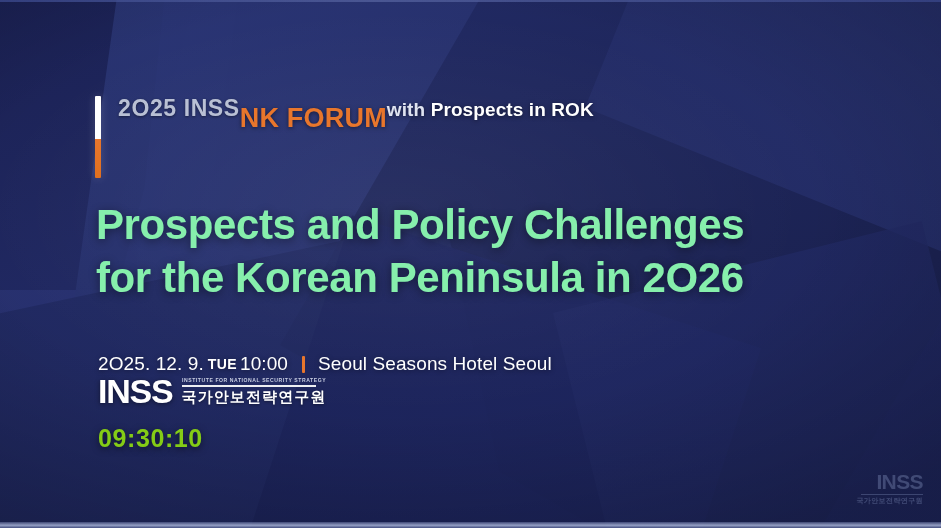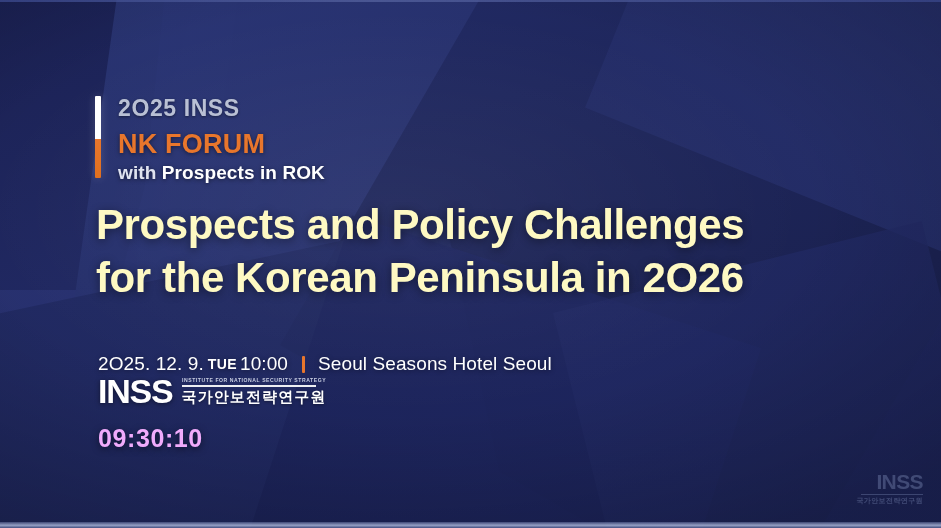--- a/index.html
+++ b/index.html
@@ -144,21 +144,21 @@
     height: 82px;
     margin-right: 17px;
     border-radius: 1px;
     background: linear-gradient(180deg,
                 #ffffff 0%, #ffffff 53%,
                 #e8762c 53%, #e0701f 100%);
     box-shadow: 0 0 10px rgba(255,255,255,.18);
   }
   .eyebrow-text {
     display: flex;
-    flex-direction: column;
+    flex-direction: row;
     justify-content: space-between;
   }
   .ey-year {
     font-size: 23px;
     font-weight: 600;
     letter-spacing: .6px;
     color: #b9c0d4;
     line-height: 1.12;
     text-shadow: 0 1px 3px rgba(0,0,0,.45);
   }
@@ -184,21 +184,21 @@
     font-weight: 700;
     color: #dfe3f0;
   }
 
   
   .title {
     position: absolute;
     left: 96px;
     top: 199px;
     width: 820px;
-    color: #fef9c3;
+    color: #86efac;
     font-size: 42px;
     font-weight: 700;
     letter-spacing: -.4px;
     line-height: 1.26;
     text-shadow: 0 2px 10px rgba(0,0,0,.45);
   }
   .title-line { display: block; white-space: nowrap; }
 
   
   .meta {
@@ -283,21 +283,21 @@
   }
 
   
   .timer {
     position: absolute;
     left: 98px;
     top: 424px;
     font-size: 25px;
     font-weight: 700;
     letter-spacing: .6px;
-    color: #f0abfc;
+    color: #84cc16;
     text-shadow: 0 2px 7px rgba(0,0,0,.55);
   }
 
   
   .watermark {
     position: absolute;
     right: 18px;
     bottom: 24px;
     text-align: right;
     opacity: .30;

